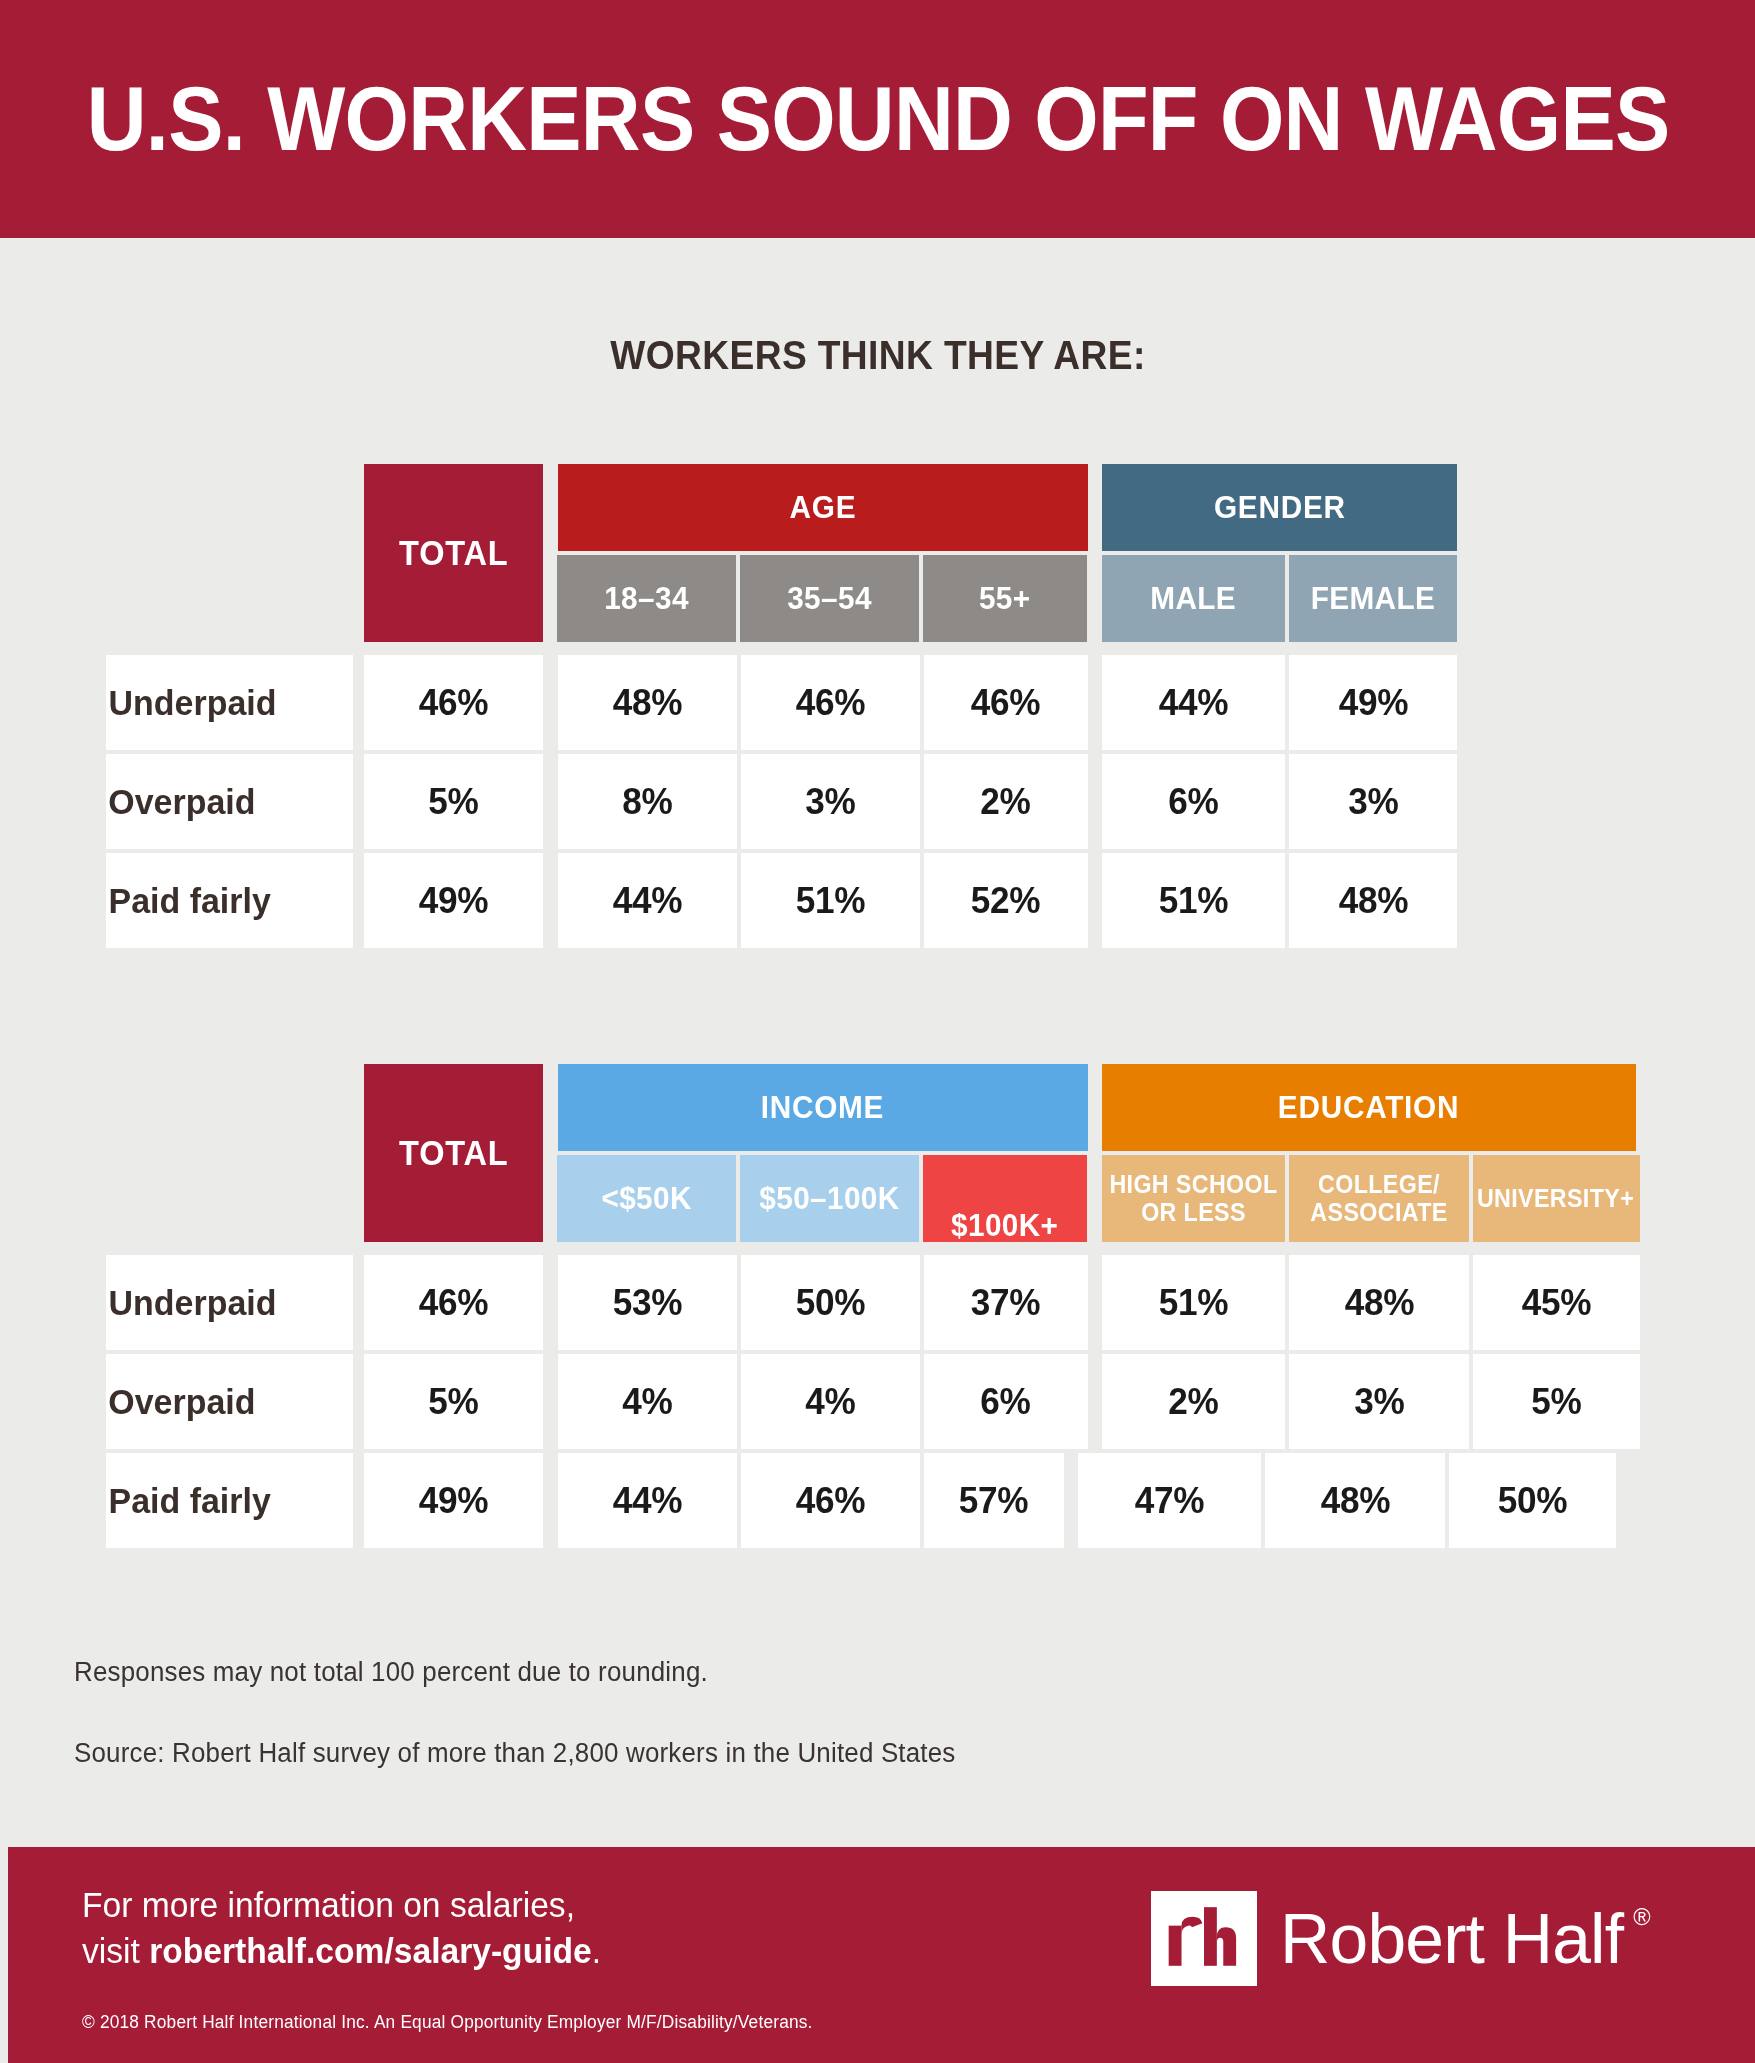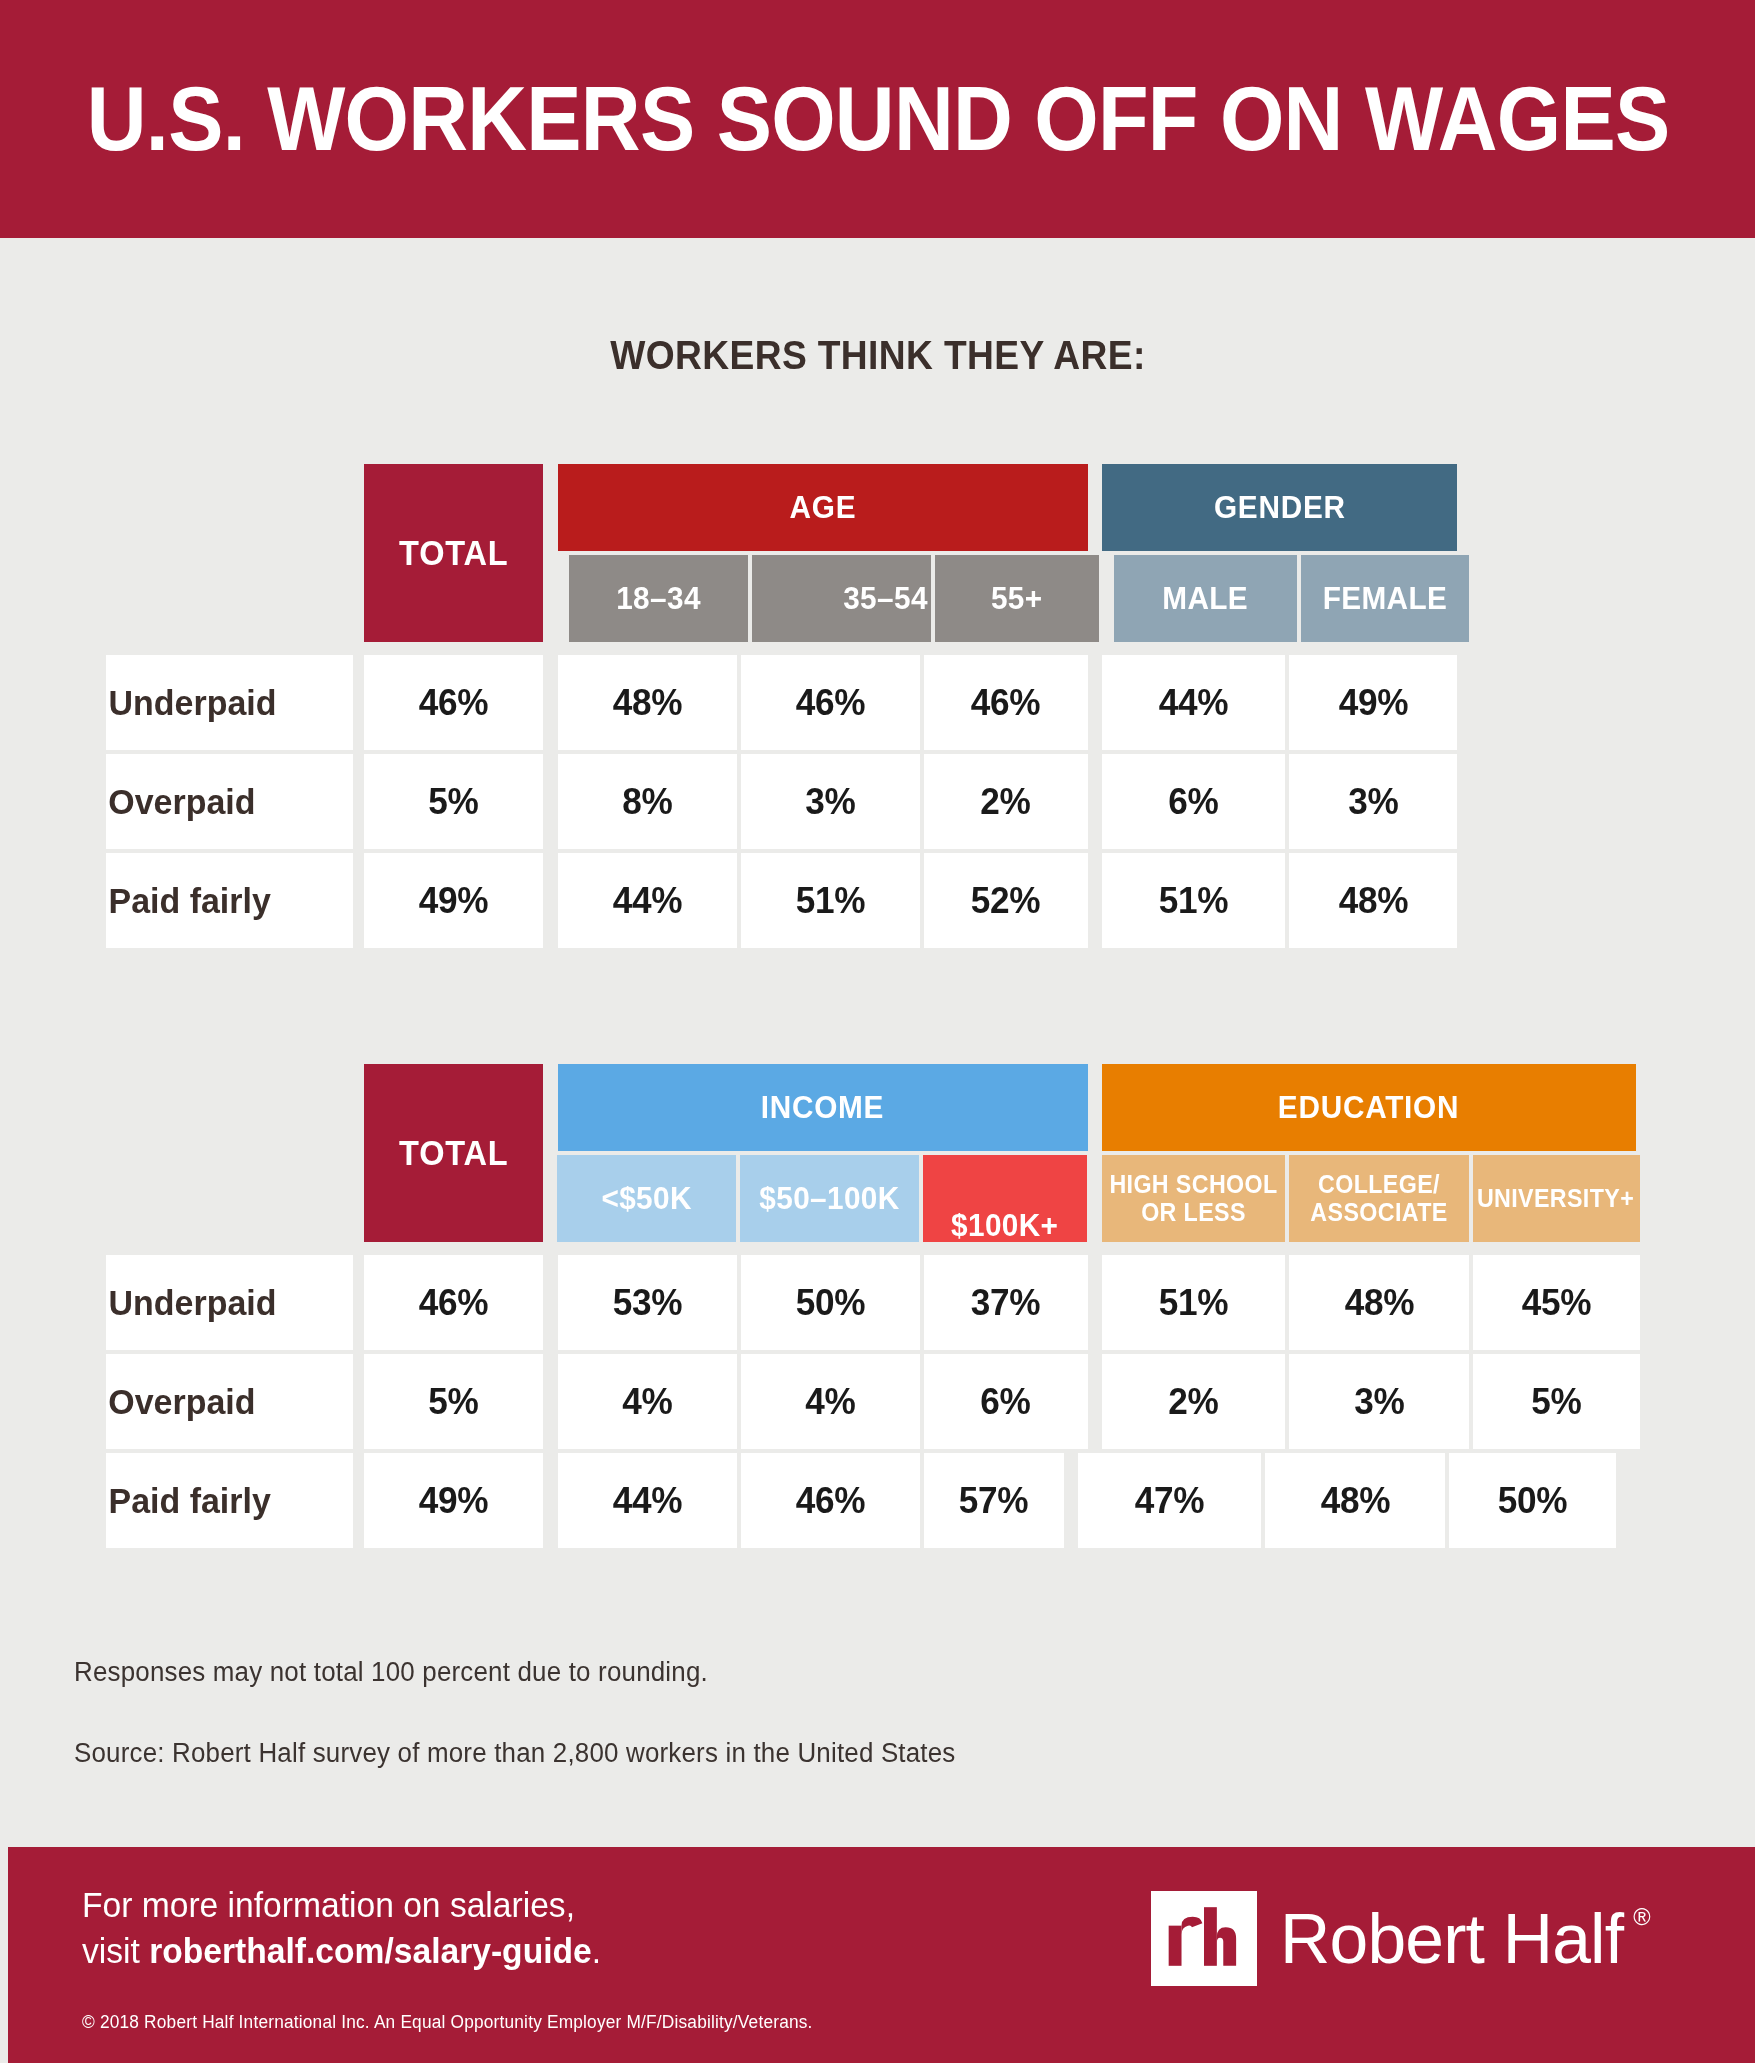--- a/index.html
+++ b/index.html
@@ -245,28 +245,28 @@
       <div class="gap-lg"></div>
       <div class="group-head" style="width:530px;background:#b91c1c;">
         <span>AGE</span>
       </div>
       <div class="gap-lg"></div>
       <div class="group-head" style="width:355px;background:#426a83;">
         <span>GENDER</span>
       </div>
     </div>
 
-    <div class="sub-strip" style="margin-top:4px;padding-left:12px;">
+    <div class="sub-strip" style="margin-top:4px;">
       <div class="gap-sm" style="width:364px;"></div>
       <div class="gap-sm" style="width:193px;"></div>
       <div class="sub-head" style="width:179px;background:#8e8a87;">
         <span>18–34</span>
       </div>
       <div class="gap-sm"></div>
-      <div class="sub-head" style="width:179px;background:#8e8a87;justify-content:flex-end;">
+      <div class="sub-head" style="width:179px;background:#8e8a87;">
         <span>35–54</span>
       </div>
       <div class="gap-sm"></div>
       <div class="sub-head" style="width:164px;background:#8e8a87;">
         <span>55+</span>
       </div>
       <div class="gap-lg"></div>
       <div class="sub-head" style="width:183px;background:#8fa5b4;">
         <span>MALE</span>
       </div>

